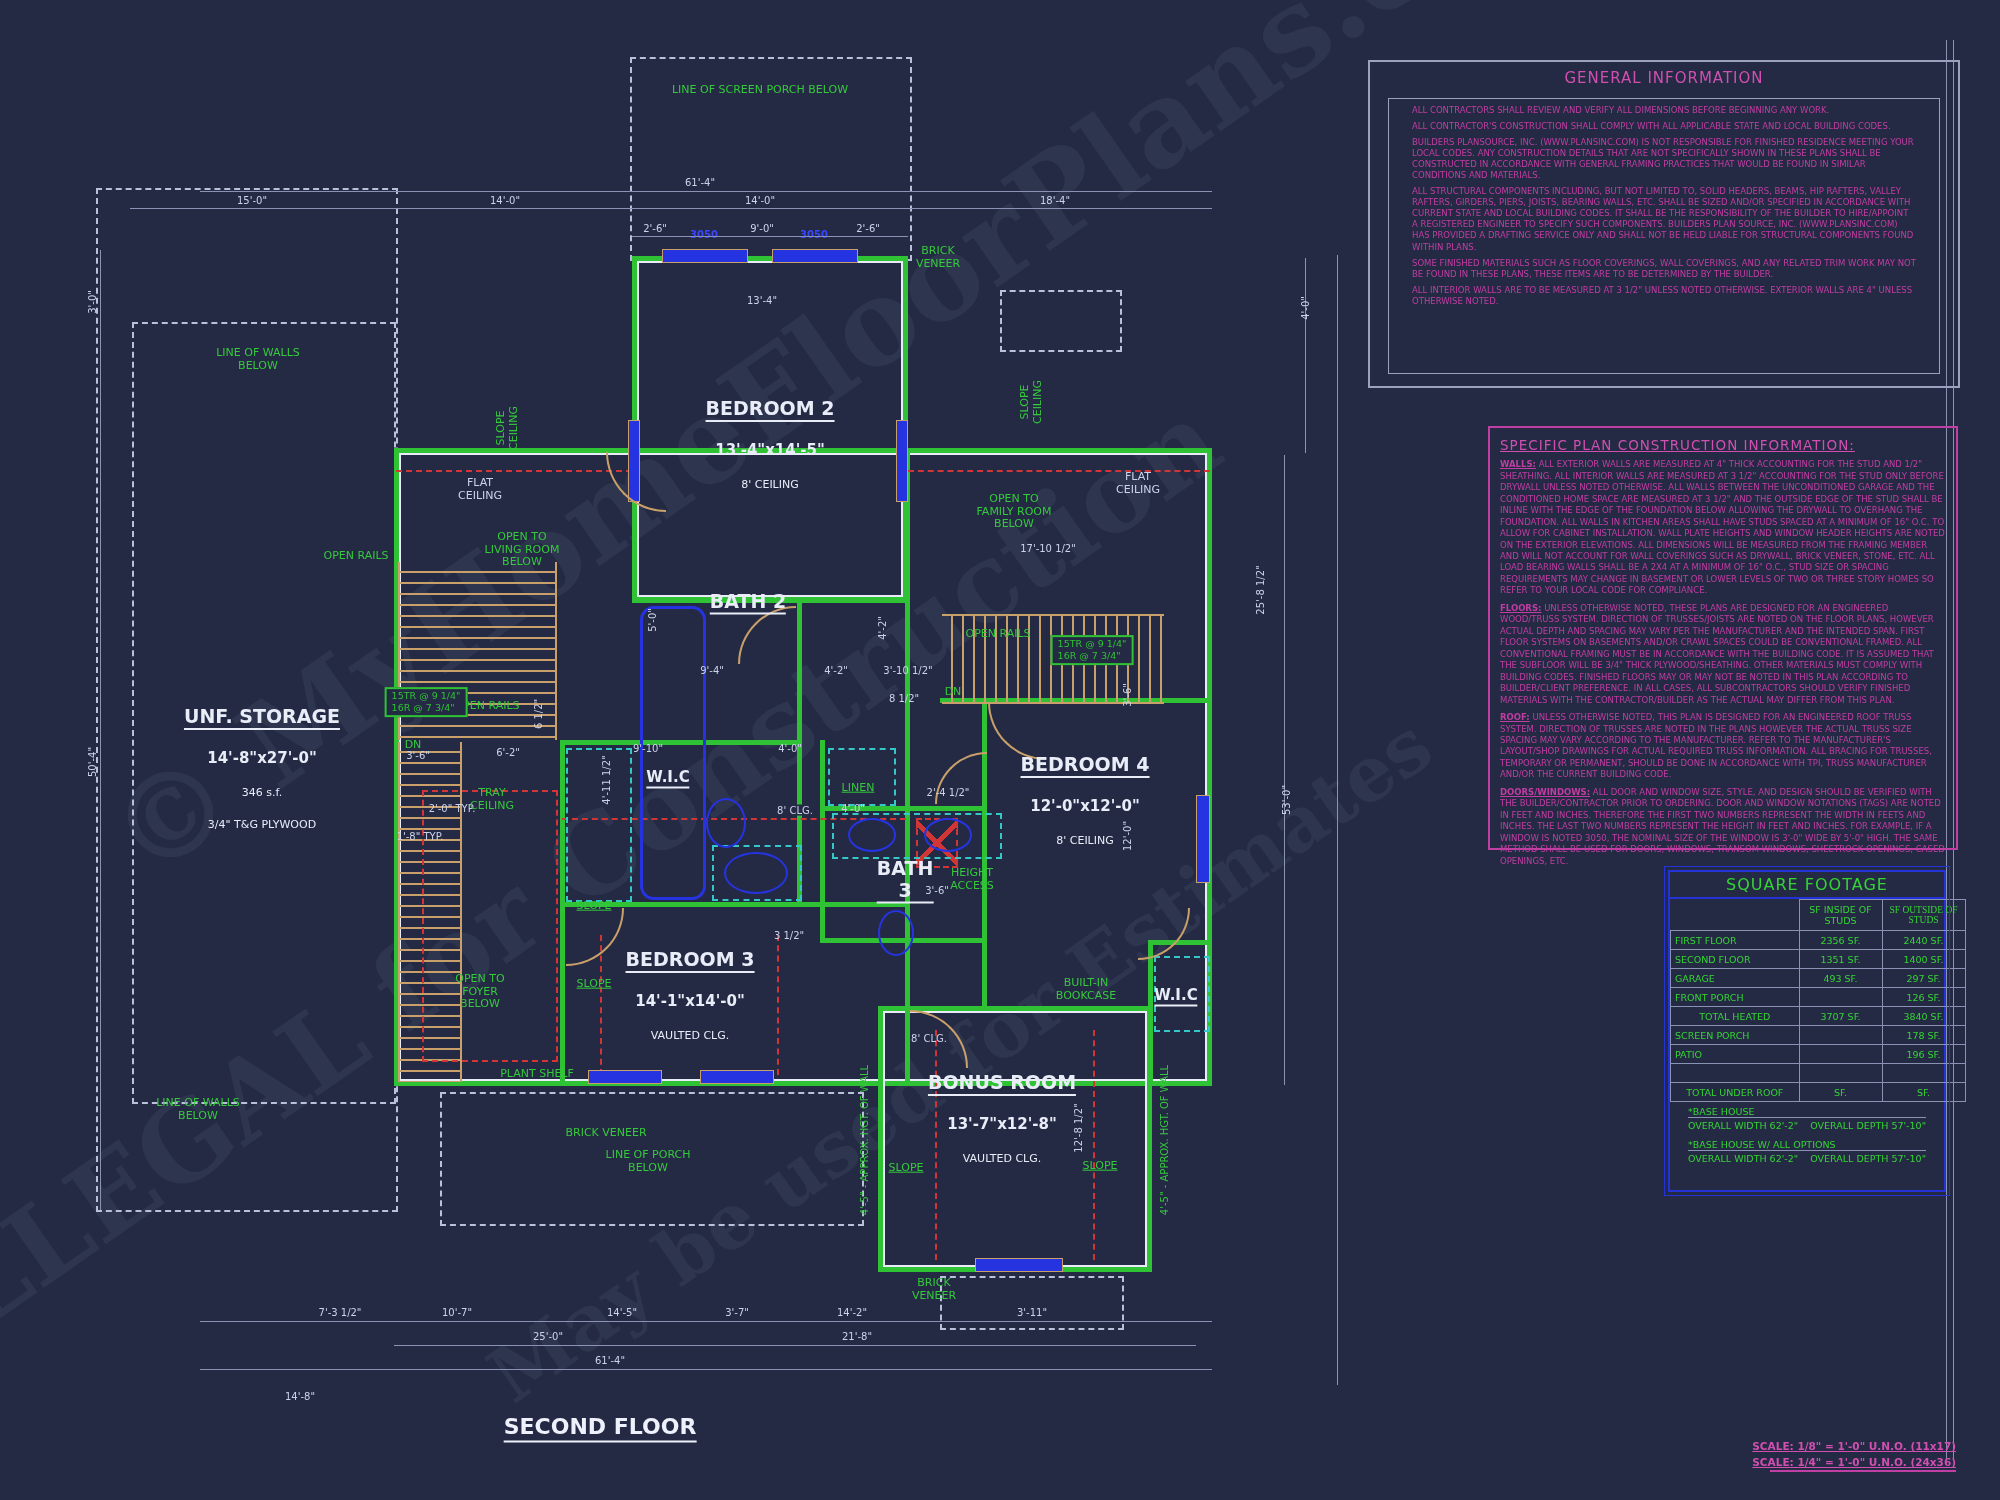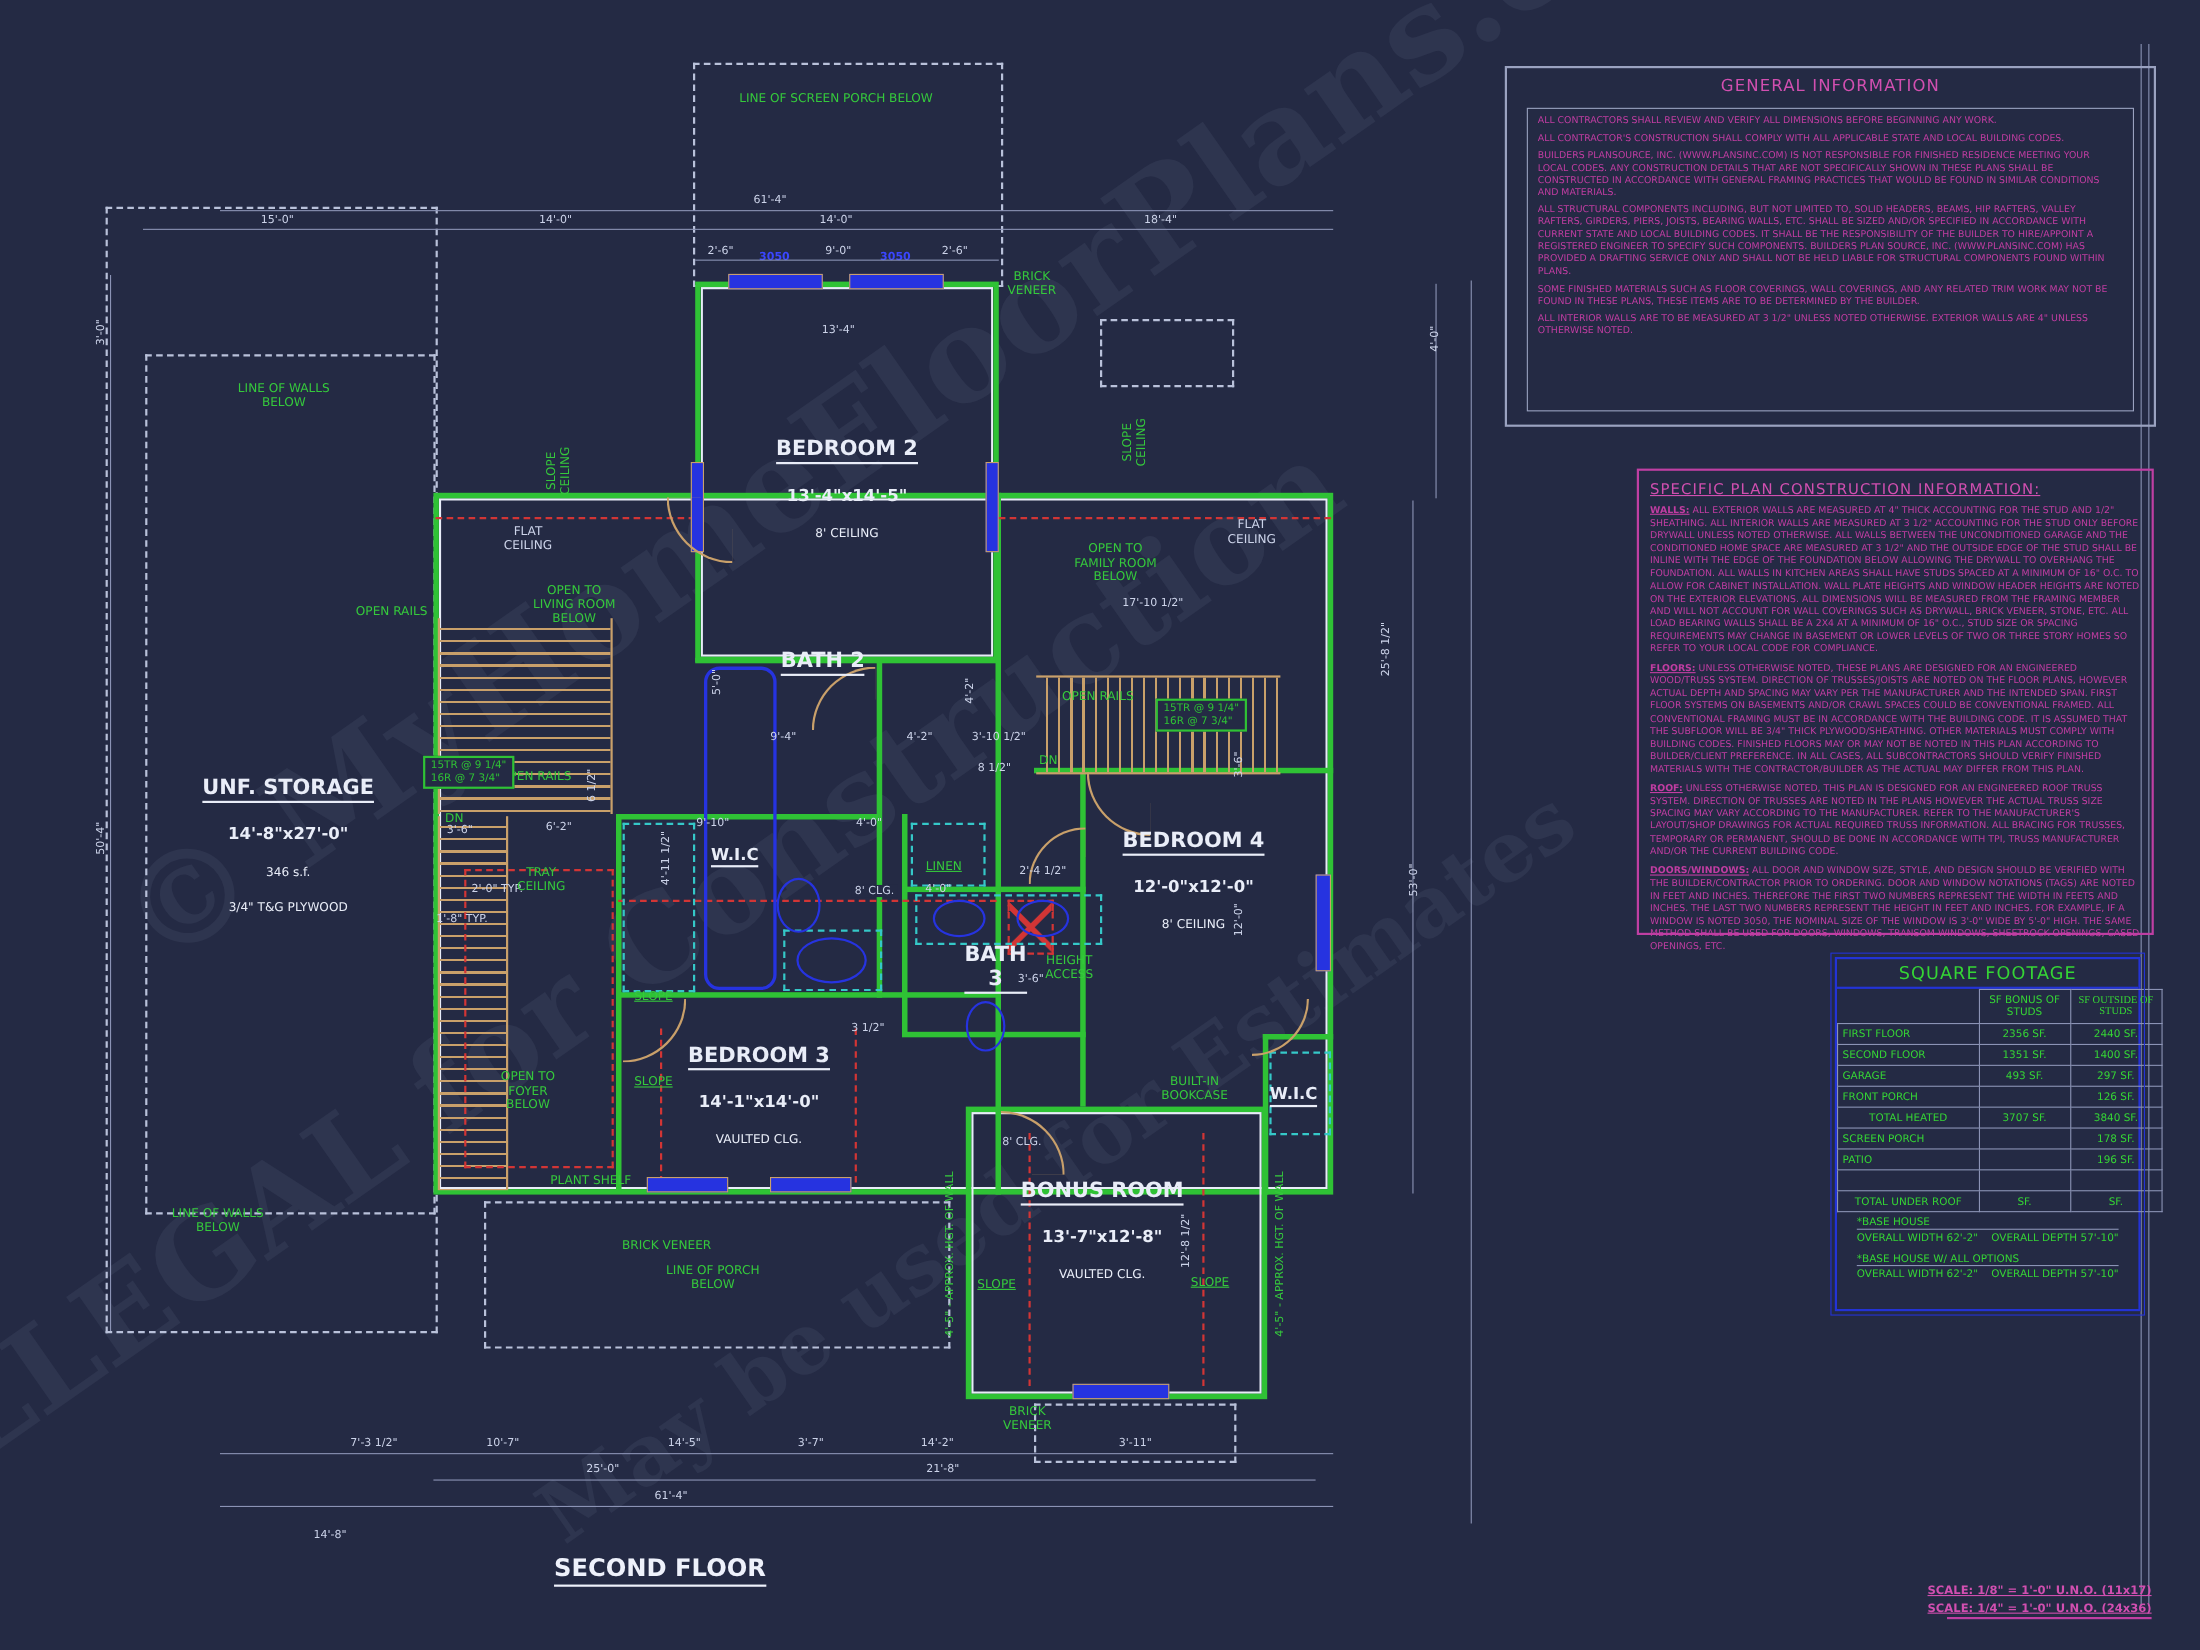--- a/index.html
+++ b/index.html
@@ -37,21 +37,21 @@
   .room.small .nm{font-size:15px;}
   .attic{position:absolute;border:2px dashed #d23535;
     background:linear-gradient(45deg,transparent 46%,#d23535 46% 54%,transparent 54%),
                linear-gradient(-45deg,transparent 46%,#d23535 46% 54%,transparent 54%);}
   .wm{position:absolute;font-family:"DejaVu Serif",serif;font-weight:bold;color:rgba(186,195,224,0.07);
       white-space:nowrap;z-index:0;}
   
   .gi-outer{position:absolute;left:1368px;top:60px;width:588px;height:324px;border:2px solid #9aa2c0;z-index:2;}
   .gi-title{color:#d14fb0;font-size:15px;letter-spacing:1px;text-align:center;margin-top:7px;}
   .gi-inner{position:absolute;left:18px;top:36px;right:18px;bottom:12px;border:1.5px solid #9aa2c0;
-            padding:6px 9px;color:#c13da2;font-size:8.5px;line-height:1.3;overflow:hidden;}
+            padding:6px 23px;color:#c13da2;font-size:8.5px;line-height:1.3;overflow:hidden;}
   .gi-inner p{margin:0 0 5px 0;}
   .sp-outer{position:absolute;left:1488px;top:426px;width:470px;height:424px;border:2px solid #bf3fa3;
             padding:8px 10px;box-sizing:border-box;color:#c13da2;font-size:8.5px;line-height:1.35;z-index:2;}
   .sp-title{font-size:13.5px;letter-spacing:1px;text-decoration:underline;margin-bottom:5px;color:#d14fb0;}
   .sp-sec{margin:0 0 6px 0;}
   .sp-sec .lbl{text-decoration:underline;font-weight:bold;}
   
   .sf{position:absolute;left:1668px;top:870px;width:274px;height:318px;border:2px solid #2333d6;
       outline:1px solid #2333d6;outline-offset:3px;color:#35d435;font-size:9.5px;z-index:2;background:#242a44;}
   .sf-title{font-size:16px;text-align:center;border-bottom:2px solid #2333d6;padding:3px 0;letter-spacing:1px;}
@@ -331,21 +331,21 @@
     <p class="sp-sec"><span class="lbl">ROOF:</span><span>  UNLESS OTHERWISE NOTED, THIS PLAN IS DESIGNED FOR AN ENGINEERED ROOF TRUSS SYSTEM. DIRECTION OF TRUSSES ARE NOTED IN THE PLANS HOWEVER THE ACTUAL TRUSS SIZE SPACING MAY VARY ACCORDING TO THE MANUFACTURER. REFER TO THE MANUFACTURER'S LAYOUT/SHOP DRAWINGS FOR ACTUAL REQUIRED TRUSS INFORMATION. ALL BRACING FOR TRUSSES, TEMPORARY OR PERMANENT, SHOULD BE DONE IN ACCORDANCE WITH TPI, TRUSS MANUFACTURER AND/OR THE CURRENT BUILDING CODE.</span></p>
     <p class="sp-sec"><span class="lbl">DOORS/WINDOWS:</span><span> ALL DOOR AND WINDOW SIZE, STYLE, AND DESIGN SHOULD BE VERIFIED WITH THE BUILDER/CONTRACTOR PRIOR TO ORDERING. DOOR AND WINDOW NOTATIONS (TAGS) ARE NOTED IN FEET AND INCHES. THEREFORE THE FIRST TWO NUMBERS REPRESENT THE WIDTH IN FEETS AND INCHES. THE LAST TWO NUMBERS REPRESENT THE HEIGHT IN FEET AND INCHES. FOR EXAMPLE, IF A WINDOW IS NOTED 3050, THE NOMINAL SIZE OF THE WINDOW IS 3'-0" WIDE BY 5'-0" HIGH. THE SAME METHOD SHALL BE USED FOR DOORS, WINDOWS, TRANSOM WINDOWS, SHEETROCK OPENINGS, CASED OPENINGS, ETC.</span></p>
   </div>
 
   <div class="sf">
     <div class="sf-title">SQUARE FOOTAGE</div>
     <table>
       <tbody>
           <tr class="hd">
         <td style="width:120px;border-left:none;border-top:none;"></td>
-        <td class="c" style="width:74px;">SF  BONUS  OF
+        <td class="c" style="width:74px;">SF  INSIDE  OF
 STUDS</td>
         <td class="c" style="width:74px;font-family:Liberation Serif, serif;">SF  OUTSIDE  OF
 STUDS</td>
       </tr>
       <tr>
         <td>FIRST FLOOR</td>
         <td class="c">2356  SF.</td>
         <td class="c">2440  SF.</td>
       </tr>
       <tr>

